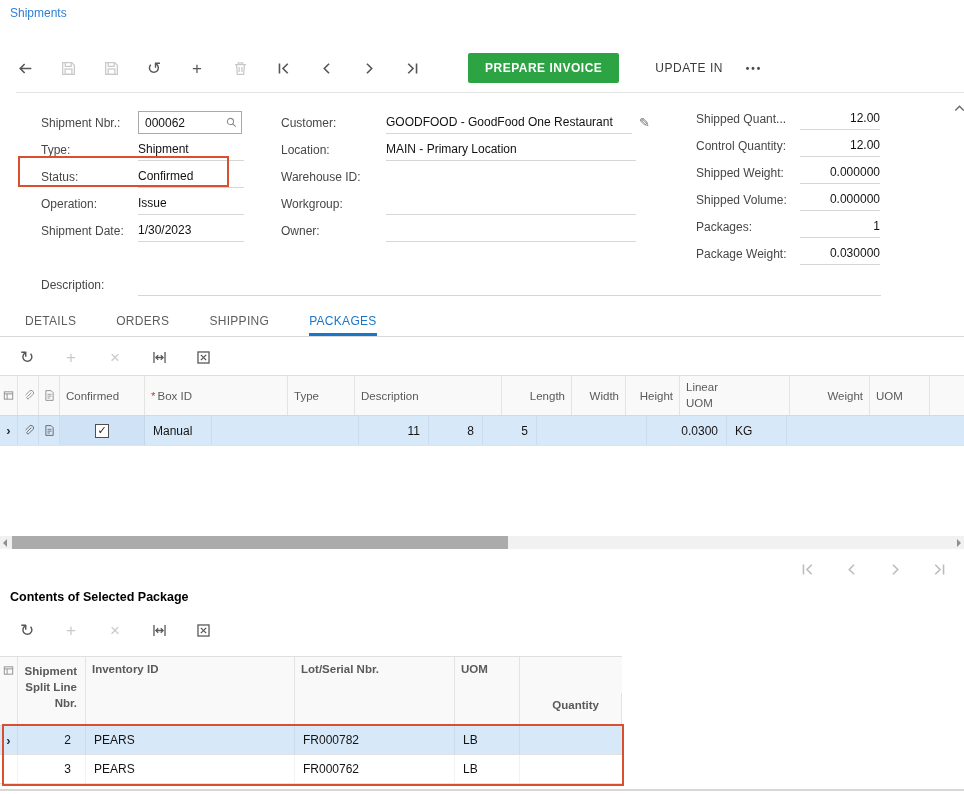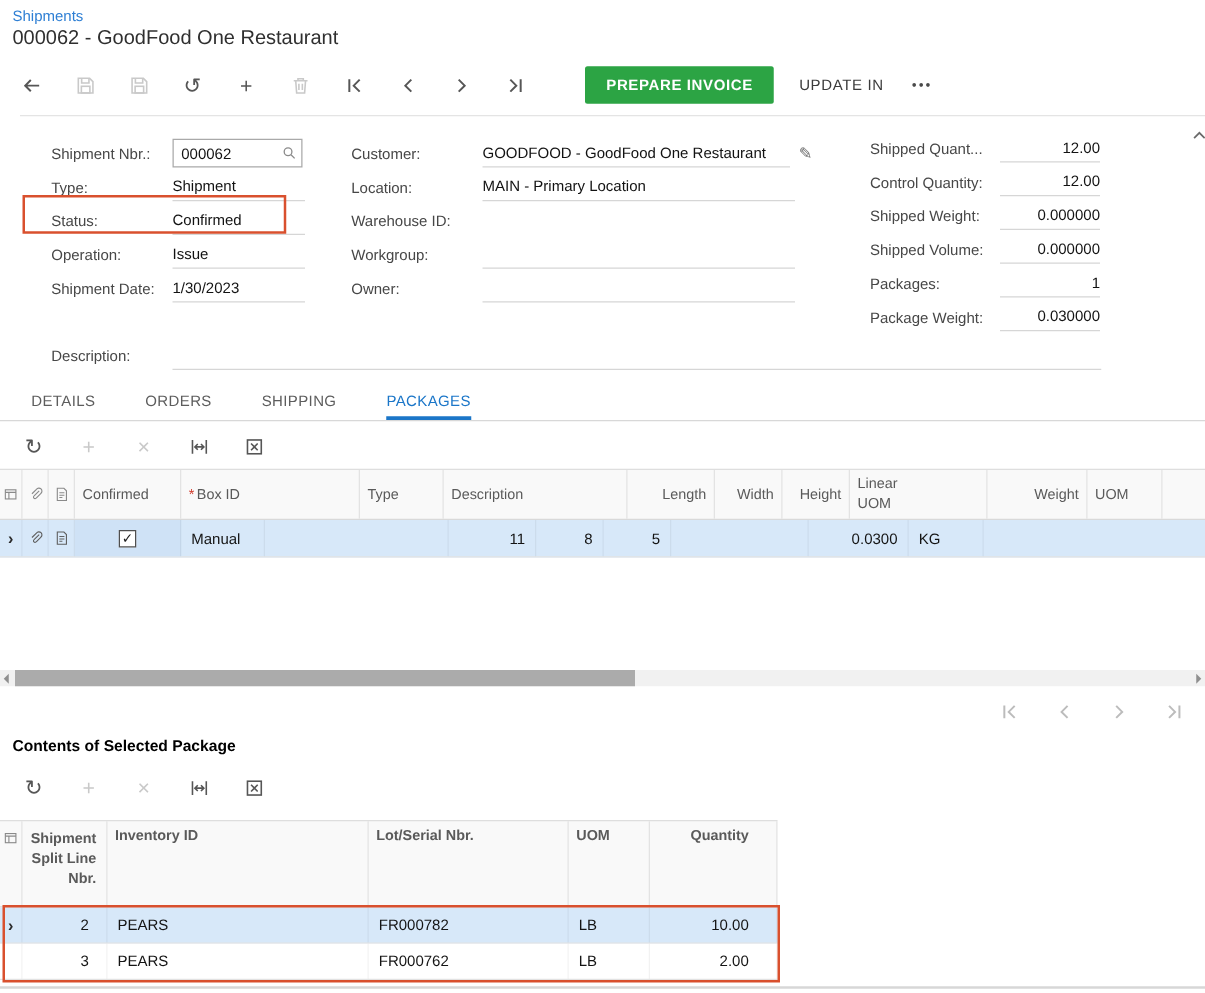--- a/index.html
+++ b/index.html
@@ -14,21 +14,21 @@
   .menu-item svg{width:14px;height:14px;color:#4a4a4a;}
   .caret{font-size:9px;color:#3d3d3d;}
 
   
   .toolbar{position:absolute;left:0;top:50px;height:36px;display:flex;align-items:center;padding-left:16px;}
   .tbtn{width:18px;height:18px;margin-right:25px;display:inline-flex;align-items:center;justify-content:center;color:#565656;cursor:pointer;flex:none;}
   .tbtn svg{width:17px;height:17px;}
   .tbtn.disabled{color:#c9c9c9;}
   .glyph{font-size:17px;line-height:1;}
   .btn-green{margin-left:22px;height:30px;padding:0 17px;background:#2CA444;border:none;border-radius:2px;color:#fff;font-weight:bold;font-size:12px;letter-spacing:.5px;cursor:pointer;font-family:inherit;white-space:nowrap;}
-  .btn-text{margin-left:20px;background:none;border:none;font-size:12px;color:#3b3b3b;letter-spacing:.5px;cursor:pointer;font-family:inherit;white-space:nowrap;}
+  .btn-text{margin-left:36px;background:none;border:none;font-size:12px;color:#3b3b3b;letter-spacing:.5px;cursor:pointer;font-family:inherit;white-space:nowrap;}
   .more{margin-left:22px;color:#4a4a4a;}
   .dots{font-size:10px;letter-spacing:2px;font-weight:bold;}
 
   
   .form-panel{position:absolute;left:16px;top:92px;width:964px;height:214px;border-top:1px solid #e4e4e4;background:#fff;}
   .collapse-btn{position:absolute;right:10px;top:8px;width:18px;height:18px;color:#6b6b6b;cursor:pointer;}
   .collapse-btn svg{width:15px;height:15px;}
   .fcol{position:absolute;}
   .fcol1{left:25px;top:16px;width:206px;}
   .fcol2{left:265px;top:16px;width:390px;}
@@ -81,21 +81,21 @@
   .grow{display:flex;height:30px;border-bottom:1px solid #e2e2e2;background:#fff;font-size:12px;color:#141414;}
   #ct-grid .grow{height:29px;}
   .grow.selected{background:#d7e8f9;}
   .gc{display:flex;align-items:center;padding:0 8px;border-right:1px solid rgba(0,0,0,0.05);overflow:hidden;flex:none;cursor:pointer;}
   .gc.num{justify-content:flex-end;}
   .gc.icon{padding:0;justify-content:center;color:#5f5f5f;}
   .gc svg{width:13px;height:13px;}
   .selglyph{font-size:13px;color:#2b2b2b;font-weight:bold;}
   .conf-cell{justify-content:center;background:#cfe2f6;}
   .cbx{width:14px;height:14px;border:1px solid #4f4f4f;background:#fff;display:flex;align-items:center;justify-content:center;font-size:11px;color:#1c1c1c;cursor:pointer;}
-  .qty-pad{padding-right:22px !important;}
+  .qty-pad{padding-right:22px !important;margin-top:36px;}
 
   
   .w-sel{width:18px}.w-clip{width:21px}.w-note{width:21px}.w-conf{width:85px}.w-box{width:143px}
   .w-type{width:67px}.w-desc{width:147px}.w-len{width:70px}.w-wid{width:54px}.w-hgt{width:54px}
   .w-luom{width:110px}.w-wgt{width:80px}.w-uom{width:60px}.w-fill{flex:1;border-right:none !important;}
   
   .w-line{width:68px}.w-inv{width:209px}.w-lot{width:160px}.w-cuom{width:65px}.w-qty{width:102px}
 
   
   .hscroll{position:absolute;left:0;top:536px;width:964px;height:13px;background:#f1f1f1;cursor:pointer;}
@@ -116,21 +116,20 @@
   #hl-rows{left:2px;top:724px;width:622px;height:62px;}
 
   .bottom-rule{position:absolute;left:0;top:789px;width:964px;height:2px;background:#d7d7d7;}
 </style>
 </head>
 <body>
 
 <div class="page">
 
   <a class="breadcrumb">Shipments</a>
-  <div class="page-title">000062 - GoodFood One Restaurant</div>
 
   <div class="toolbar">
     <span class="tbtn">
         <svg viewBox="0 0 16 16">
           <path d="M13.5 8 H3.2 M7.2 3.8 L3 8 l4.2 4.2" fill="none" stroke="currentColor" stroke-width="1.5"></path>
         </svg>
       </span>
     <span class="tbtn disabled">
         <svg viewBox="0 0 16 16">
           <path d="M2.5 2.5 H11 L13.5 5 V13.5 H2.5 z" fill="none" stroke="currentColor" stroke-width="1.2"></path>

